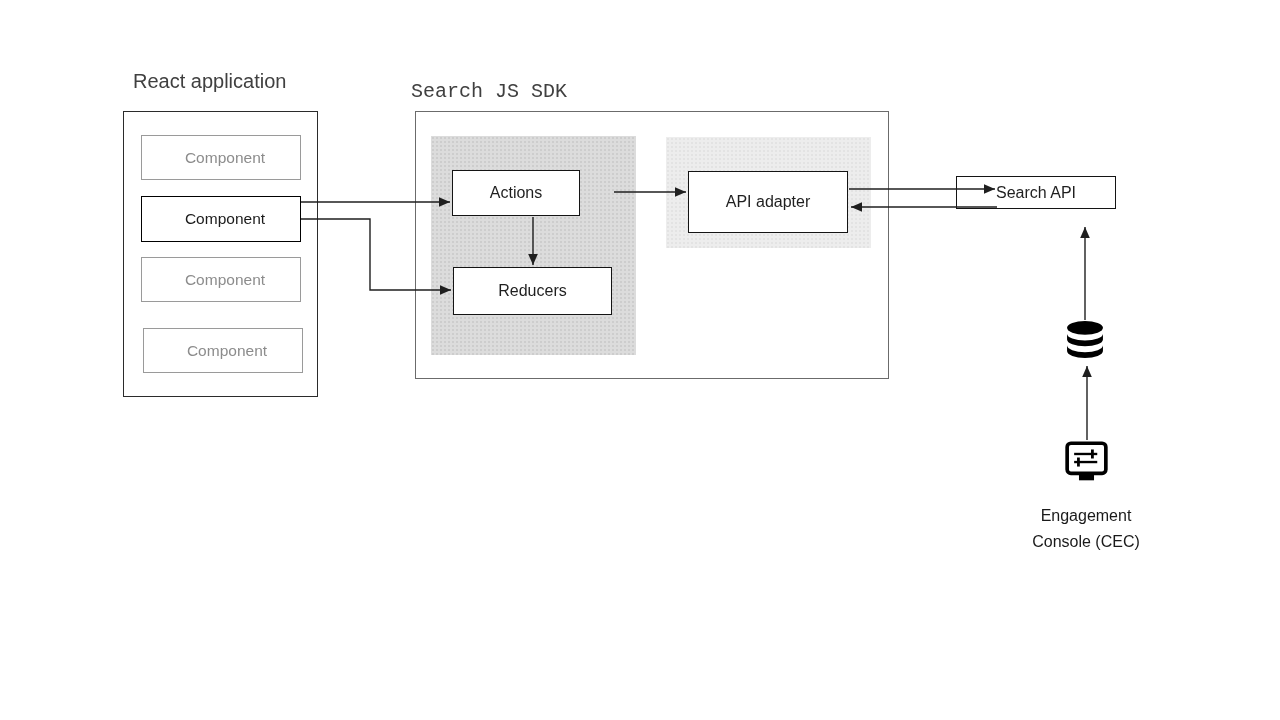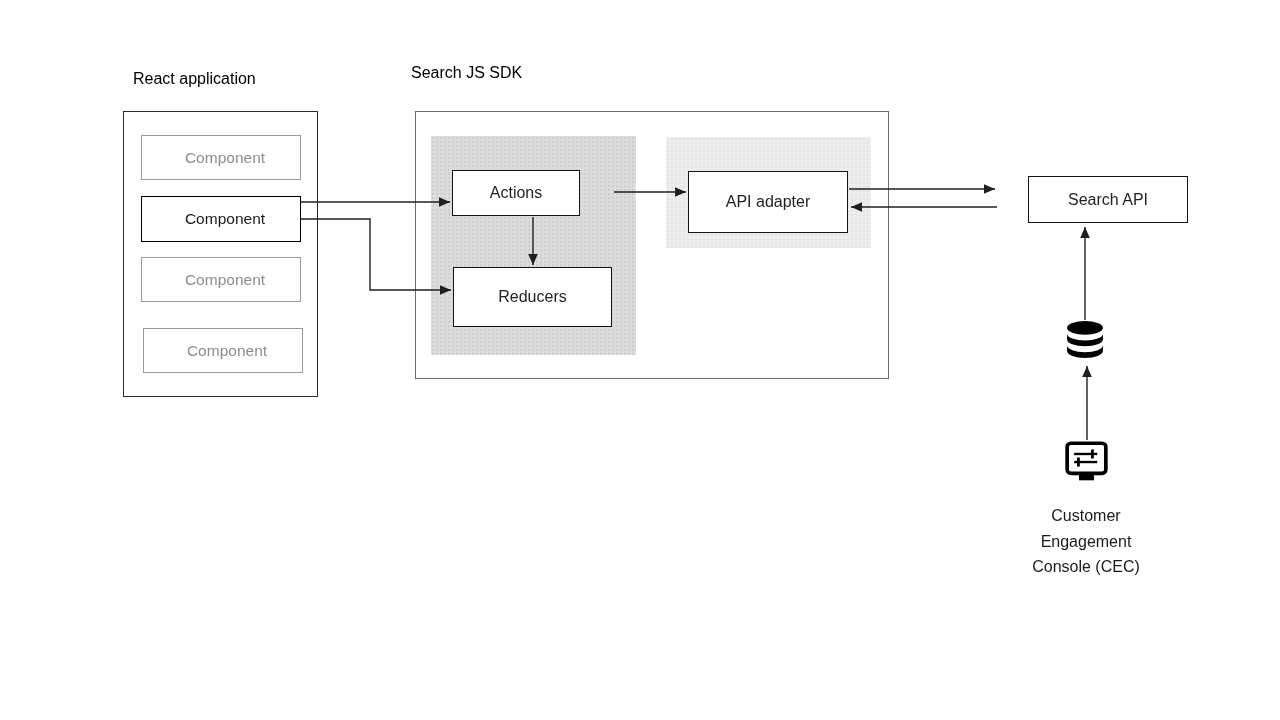--- a/index.html
+++ b/index.html
@@ -11,26 +11,26 @@
   .canvas {
     position: relative;
     width: 1280px;
     height: 720px;
     background: #ffffff;
     overflow: hidden;
   }
 
   .title {
     position: absolute;
-    font-size: 16px;
-    color: #000000;
+    font-size: 20px;
+    color: #404040;
     white-space: nowrap;
   }
   .react-title { left: 133px; top: 70px; }
-  .sdk-title   { left: 411px; top: 64px; }
+  .sdk-title   { left: 411px; top: 80px; font-family: Liberation Mono, monospace; }
 
   .react-box {
     position: absolute;
     left: 123px; top: 111px;
     width: 195px; height: 286px;
     border: 1.4px solid #2b2b2b;
     background: #ffffff;
     box-sizing: border-box;
   }
   .sdk-box {
@@ -78,23 +78,23 @@
     color: #8c8c8c;
     font-size: 15.5px;
     padding-left: 8px;
   }
   .comp-1 { top: 135px; }
   .comp-2 { top: 196px; height: 46px; border: 1.6px solid #000000; color: #1a1a1a; }
   .comp-3 { top: 257px; }
   .comp-4 { top: 328px; left: 143px; }
 
   .actions-box     { left: 452px; top: 170px; width: 128px; height: 46px; border: 1.5px solid #141414; }
-  .reducers-box    { left: 453px; top: 267px; width: 159px; height: 60px; border: 1.5px solid #141414; }
+  .reducers-box    { left: 453px; top: 267px; width: 159px; height: 48px; border: 1.5px solid #141414; }
   .api-adapter-box { left: 688px; top: 171px; width: 160px; height: 62px; border: 1.5px solid #141414; }
-  .search-api-box  { left: 1028px; top: 176px; width: 160px; height: 47px; border: 1.5px solid #141414; }
+  .search-api-box  { left: 956px; top: 176px; width: 160px; height: 33px; border: 1.5px solid #141414; }
 
   .arrows {
     position: absolute;
     left: 0; top: 0;
     width: 1280px; height: 720px;
     z-index: 3;
     pointer-events: none;
   }
   .arrows .ln {
     stroke: #1f1f1f;
@@ -169,18 +169,17 @@
       <rect x="2" y="2" width="36" height="28" rx="3.5" fill="none" stroke="#000000" stroke-width="3.4"></rect>
       <line x1="8.5" y1="12" x2="30" y2="12" stroke="#000000" stroke-width="2.2"></line>
       <line x1="25.5" y1="7.8" x2="25.5" y2="16.2" stroke="#000000" stroke-width="2.6"></line>
       <line x1="8.5" y1="19.5" x2="30" y2="19.5" stroke="#000000" stroke-width="2.2"></line>
       <line x1="12.5" y1="15.3" x2="12.5" y2="23.7" stroke="#000000" stroke-width="2.6"></line>
       <rect x="13" y="30" width="14" height="6.5" fill="#000000"></rect>
     </svg>
   </div>
 
   <div class="cec-label">
-    <div>Customer</div>
     <div>Engagement</div>
     <div>Console (CEC)</div>
   </div>
 
 </div>
 
 </body></html>

